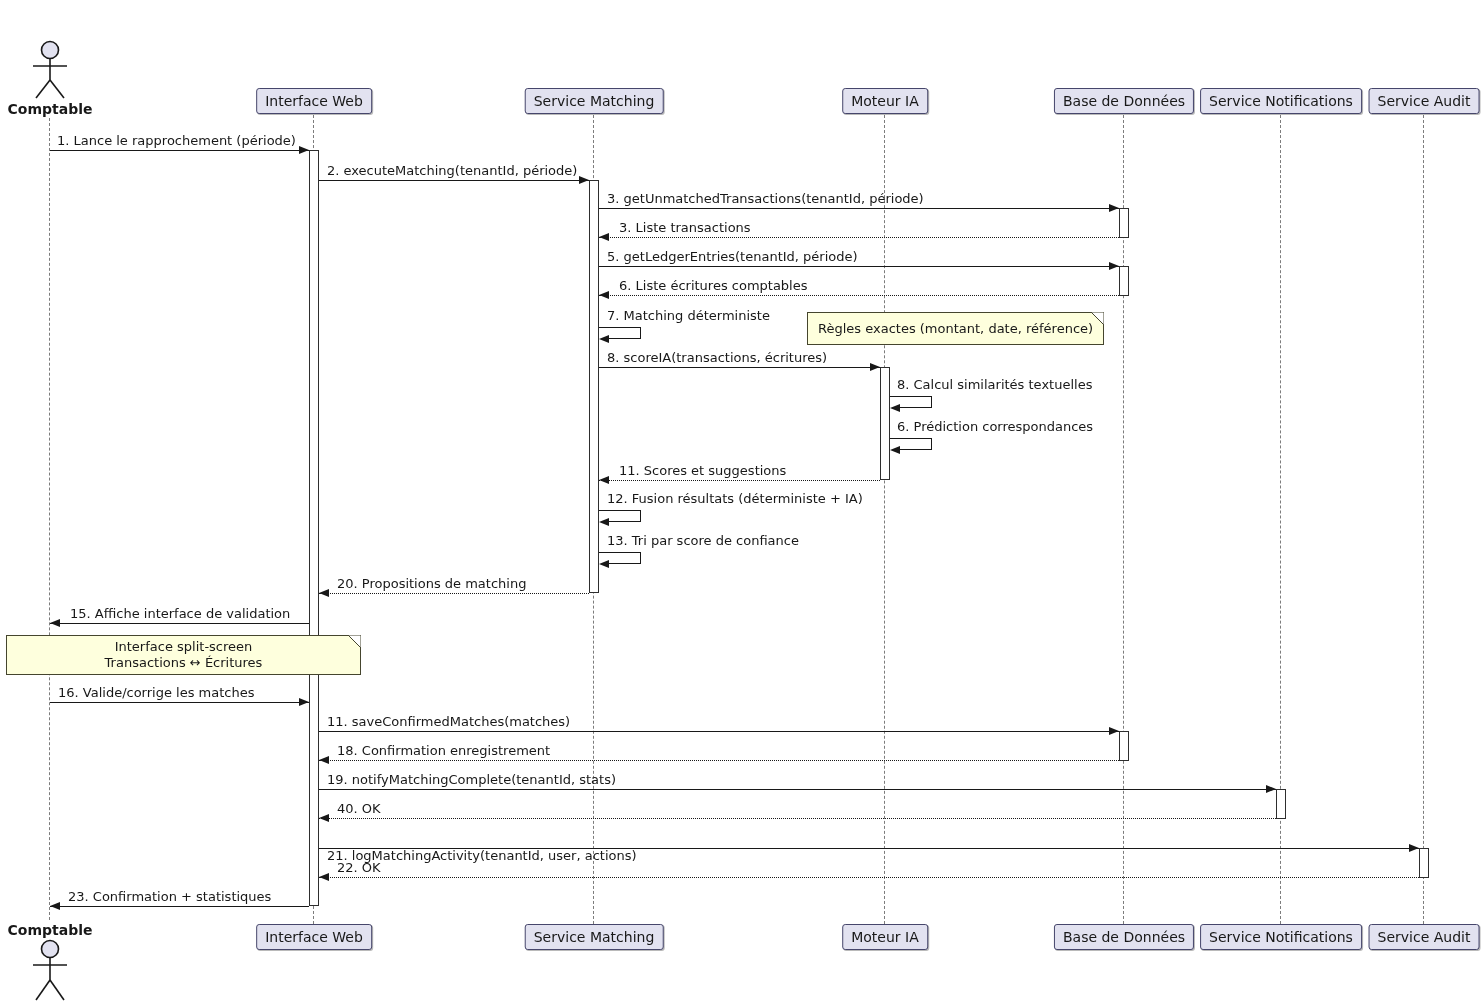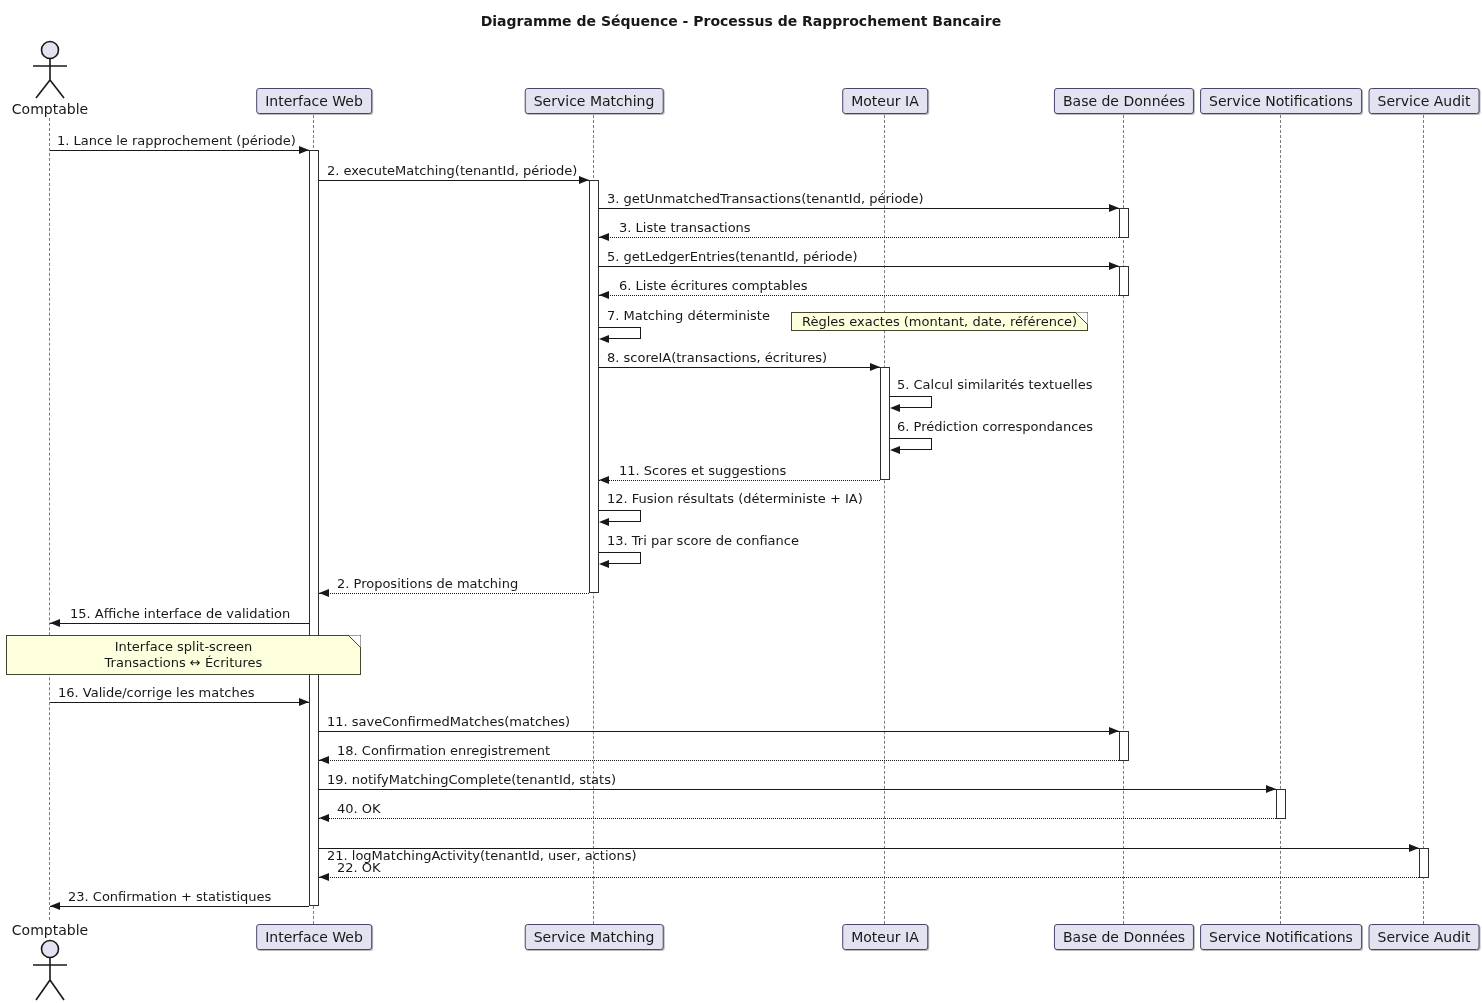--- a/index.html
+++ b/index.html
@@ -4,50 +4,49 @@
 <style>
   html,body{margin:0;padding:0;background:#ffffff;}
   .canvas{position:relative;width:1482px;height:1003px;background:#ffffff;overflow:hidden;
           font-family:"DejaVu Sans",sans-serif;color:#181818;}
   .title{position:absolute;left:0;right:0;top:13px;text-align:center;
          font-size:14px;font-weight:bold;}
   .life{position:absolute;width:0;border-left:1px dashed #7c7c7c;}
   .pbox{position:absolute;transform:translateX(-50%);background:#E2E2F0;
         border:1px solid #46466b;border-radius:3px;padding:4px 8px;font-size:14px;
         white-space:nowrap;box-shadow:1px 1px 0 rgba(130,130,130,.55);}
-  .alabel{position:absolute;transform:translateX(-50%);font-size:14px;white-space:nowrap;}
+  .alabel{position:absolute;transform:translateX(-50%);font-size:14px;white-space:nowrap;font-weight:bold;}
   .act{position:absolute;width:10px;background:#ffffff;border:1px solid #2e2e2e;box-sizing:border-box;}
   .mlabel{position:absolute;font-size:13px;white-space:nowrap;}
   .arrow{position:absolute;height:0;}
   .shaft{height:0;border-top:1px solid #181818;}
   .shaft.dotted{border-top-style:dotted;}
   .head{position:absolute;top:-4px;width:0;height:0;border-top:4px solid transparent;border-bottom:4px solid transparent;}
   .head.r{right:0;border-left:10px solid #181818;}
   .head.l{left:0;border-right:10px solid #181818;}
   .selfmsg{position:absolute;}
   .selfmsg .t{position:absolute;left:0;right:0;top:0;border-top:1px solid #181818;}
   .selfmsg .rgt{position:absolute;right:0;top:0;bottom:0;border-right:1px solid #181818;}
   .selfmsg .b{position:absolute;left:8px;right:0;bottom:0;border-bottom:1px solid #181818;}
   .selfmsg .sh{position:absolute;left:0;bottom:-4px;width:0;height:0;
                border-top:4px solid transparent;border-bottom:4px solid transparent;
                border-right:10px solid #181818;}
   .note{position:absolute;background:#FEFFDD;border:1px solid #45452e;box-sizing:border-box;font-size:13px;}
   .note .fold{position:absolute;top:-1px;right:-1px;}
-  .note1{padding:1px 10px;white-space:nowrap;}
+  .note1{padding:8px 10px;white-space:nowrap;margin-left:16px;}
   .note2{text-align:center;padding:3px 4px;line-height:16px;}
   svg.actor{position:absolute;}
   svg.actor line, svg.actor circle{stroke:#181818;stroke-width:1.6;}
   svg.actor circle{fill:#E2E2F0;}
 </style>
 </head>
 <body>
 
 <div class="canvas">
 
-  <div class="title">Diagramme de Séquence - Processus de Rapprochement Bancaire</div>
 
   <div class="life" style="left:49px;top:118px;height:802px"></div>
   <div class="life" style="left:313px;top:115px;height:809px"></div>
   <div class="life" style="left:593px;top:115px;height:809px"></div>
   <div class="life" style="left:884px;top:115px;height:809px"></div>
   <div class="life" style="left:1123px;top:115px;height:809px"></div>
   <div class="life" style="left:1280px;top:115px;height:809px"></div>
   <div class="life" style="left:1423px;top:115px;height:809px"></div>
 
   <svg class="actor" style="left:14px;top:40px" width="72" height="60" viewBox="0 0 72 60">
@@ -125,21 +124,21 @@
         <polygon points="0,0 13,13 13,0" fill="#ffffff" stroke="#45452e" stroke-width="1"></polygon>
       </svg>
   </div>
 
   <div class="mlabel" style="left:607px;top:350px">8. scoreIA(transactions, écritures)</div>
   <div class="arrow" style="left:599px;top:367px;width:281px">
       <div class="shaft"></div>
       <div class="head r"></div>
     </div>
 
-  <div class="mlabel" style="left:897px;top:377px">5. Calcul similarités textuelles</div>
+  <div class="mlabel" style="left:897px;top:377px">8. Calcul similarités textuelles</div>
   <div class="selfmsg" style="left:890px;top:396px;width:42px;height:12px">
       <div class="t"></div>
       <div class="rgt"></div>
       <div class="b"></div>
       <div class="sh"></div>
     </div>
 
   <div class="mlabel" style="left:897px;top:419px">6. Prédiction correspondances</div>
   <div class="selfmsg" style="left:890px;top:438px;width:42px;height:12px">
       <div class="t"></div>
@@ -163,21 +162,21 @@
     </div>
 
   <div class="mlabel" style="left:607px;top:533px">13. Tri par score de confiance</div>
   <div class="selfmsg" style="left:599px;top:552px;width:42px;height:12px">
       <div class="t"></div>
       <div class="rgt"></div>
       <div class="b"></div>
       <div class="sh"></div>
     </div>
 
-  <div class="mlabel" style="left:337px;top:576px">2. Propositions de matching</div>
+  <div class="mlabel" style="left:337px;top:576px">20. Propositions de matching</div>
   <div class="arrow" style="left:319px;top:593px;width:270px">
       <div class="shaft dotted"></div>
       <div class="head l"></div>
     </div>
 
   <div class="mlabel" style="left:70px;top:606px">15. Affiche interface de validation</div>
   <div class="arrow" style="left:50px;top:623px;width:259px">
       <div class="shaft"></div>
       <div class="head l"></div>
     </div>

